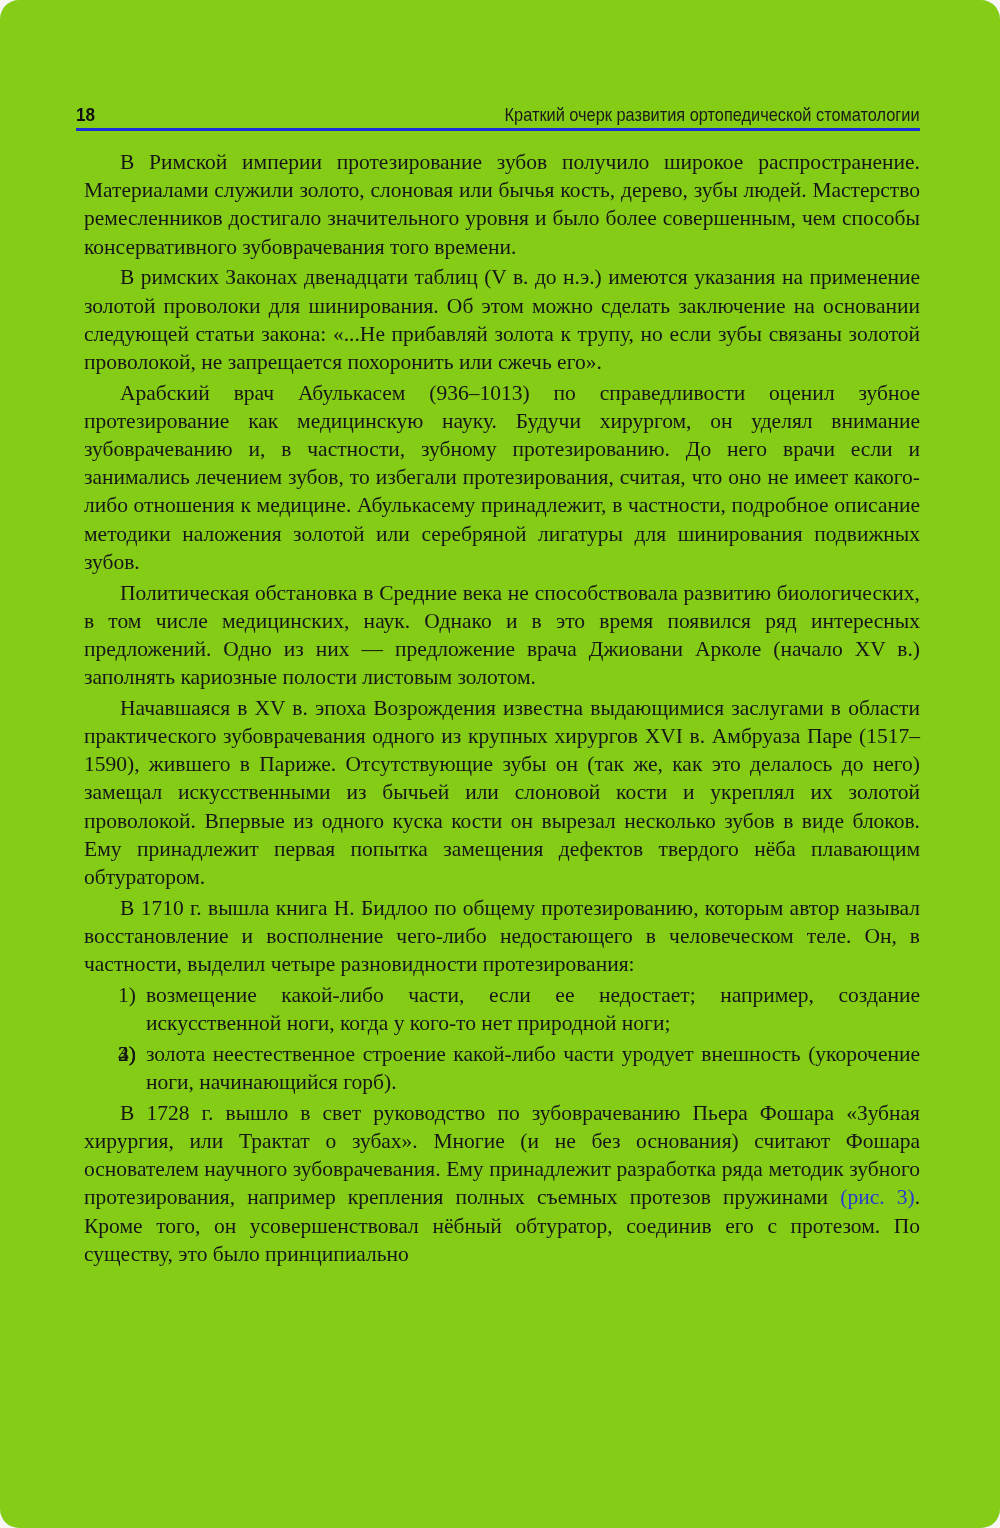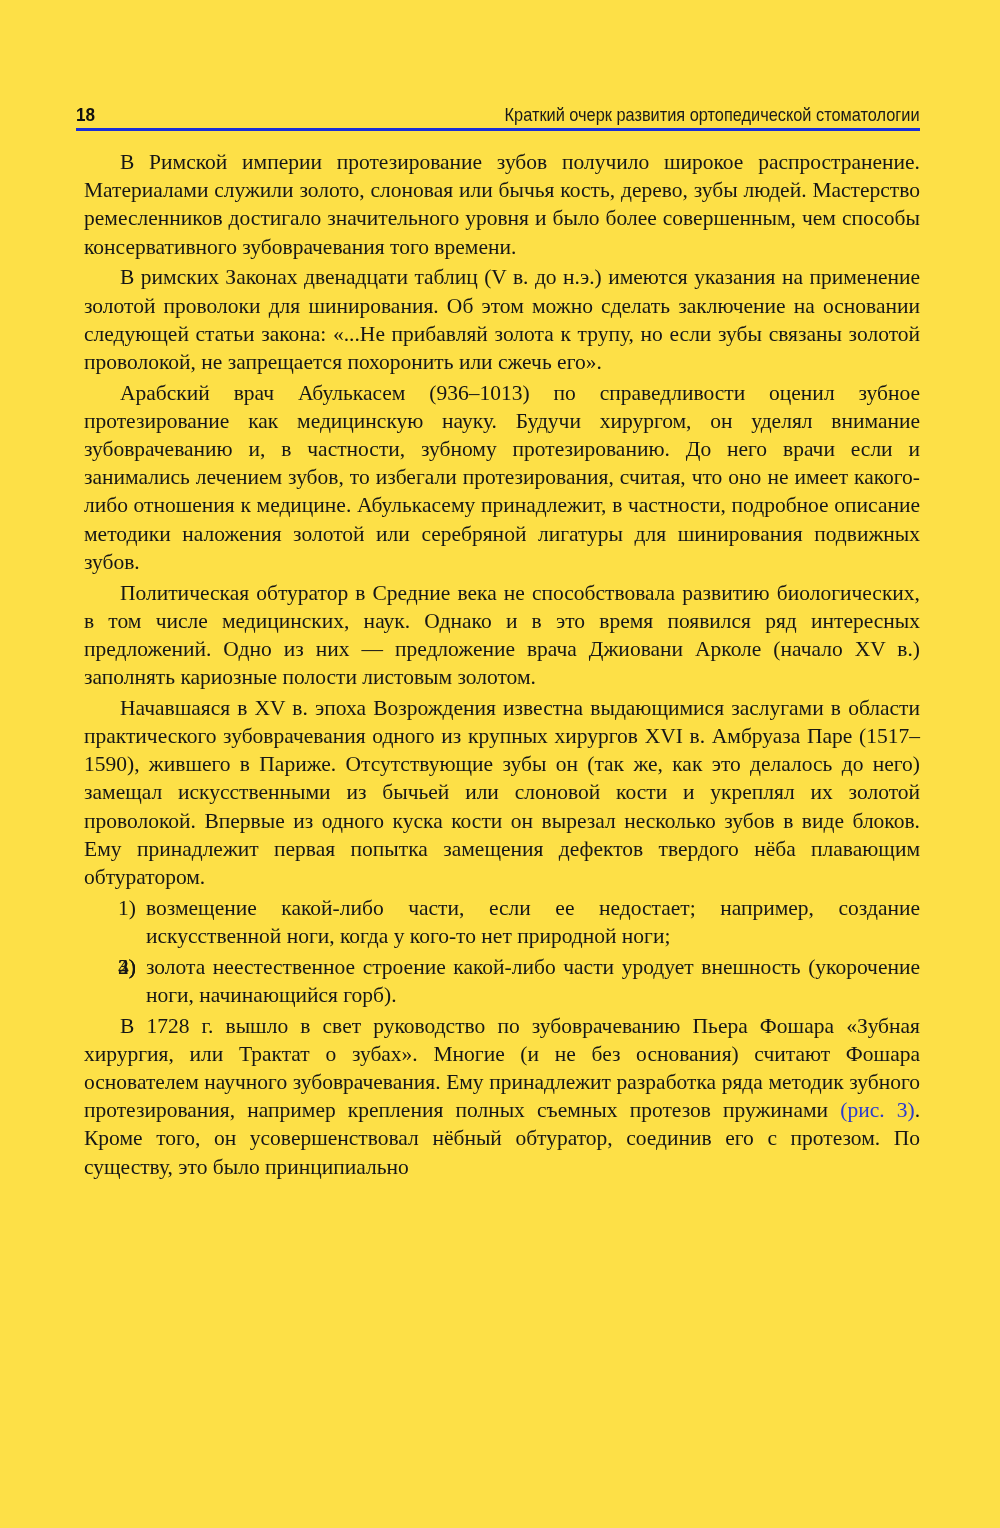--- a/index.html
+++ b/index.html
@@ -5,21 +5,22 @@
   html, body { margin: 0; padding: 0; }
   body {
     width: 1000px; height: 1528px;
     background: #f7f7f7;
     position: relative;
     overflow: hidden;
   }
   .page {
     position: absolute;
     left: 0; top: 0; width: 1000px; height: 1528px;
-    background: #fde047;
+    background: #84cc16;
+    border-radius: 19px;
   }
   .running-head {
     position: absolute;
     left: 76px; top: 96px; width: 844px; height: 30px;
     display: flex; justify-content: space-between; align-items: flex-end;
     font-family: "Liberation Sans", sans-serif;
   }
   .page-number {
     font-family: "Liberation Sans", sans-serif;
     font-weight: bold;
@@ -80,22 +81,23 @@
   <div class="running-head">
     <span class="page-number">18</span>
     <span class="running-title">Краткий очерк развития ортопедической стоматологии</span>
   </div>
   <div class="head-rule"></div>
 
   <div class="body-text">
     <p>В Римской империи протезирование зубов получило широкое распространение. Материалами служили золото, слоновая или бычья кость, дерево, зубы людей. Мастерство ремесленников достигало значительного уровня и было более совершенным, чем способы консервативного зубоврачевания того времени.</p>
     <p>В римских Законах двенадцати таблиц (V в. до н.э.) имеются указания на применение золотой проволоки для шинирования. Об этом можно сделать заключение на основании следующей статьи закона: «...Не прибавляй золота к трупу, но если зубы связаны золотой проволокой, не запрещается похоронить или сжечь его».</p>
     <p>Арабский врач Абулькасем (936–1013) по справедливости оценил зубное протезирование как медицинскую науку. Будучи хирургом, он уделял внимание зубоврачеванию и, в частности, зубному протезированию. До него врачи если и занимались лечением зубов, то избегали протезирования, считая, что оно не имеет какого-либо отношения к медицине. Абулькасему принадлежит, в частности, подробное описание методики наложения золотой или серебряной лигатуры для шинирования подвижных зубов.</p>
-    <p>Политическая обтуратор в Средние века не способствовала развитию биологических, в том числе медицинских, наук. Однако и в это время появился ряд интересных предложений. Одно из них — предложение врача Джиовани Арколе (начало XV в.) заполнять кариозные полости листовым золотом.</p>
+    <p>Политическая обстановка в Средние века не способствовала развитию биологических, в том числе медицинских, наук. Однако и в это время появился ряд интересных предложений. Одно из них — предложение врача Джиовани Арколе (начало XV в.) заполнять кариозные полости листовым золотом.</p>
     <p>Начавшаяся в XV в. эпоха Возрождения известна выдающимися заслугами в области практического зубоврачевания одного из крупных хирургов XVI в. Амбруаза Паре (1517–1590), жившего в Париже. Отсутствующие зубы он (так же, как это делалось до него) замещал искусственными из бычьей или слоновой кости и укреплял их золотой проволокой. Впервые из одного куска кости он вырезал несколько зубов в виде блоков. Ему принадлежит первая попытка замещения дефектов твердого нёба плавающим обтуратором.</p>
+    <p>В 1710 г. вышла книга Н. Бидлоо по общему протезированию, которым автор называл восстановление и восполнение чего-либо недостающего в человеческом теле. Он, в частности, выделил четыре разновидности протезирования:</p>
 
     <ul class="list">
       <li>
         <span class="num">1)</span>
         <span>возмещение какой-либо части, если ее недостает; например, создание искусственной ноги, когда у кого-то нет природной ноги;</span>
       </li>
       <li>
         <span class="num">2)</span>
       </li>
       <li>

